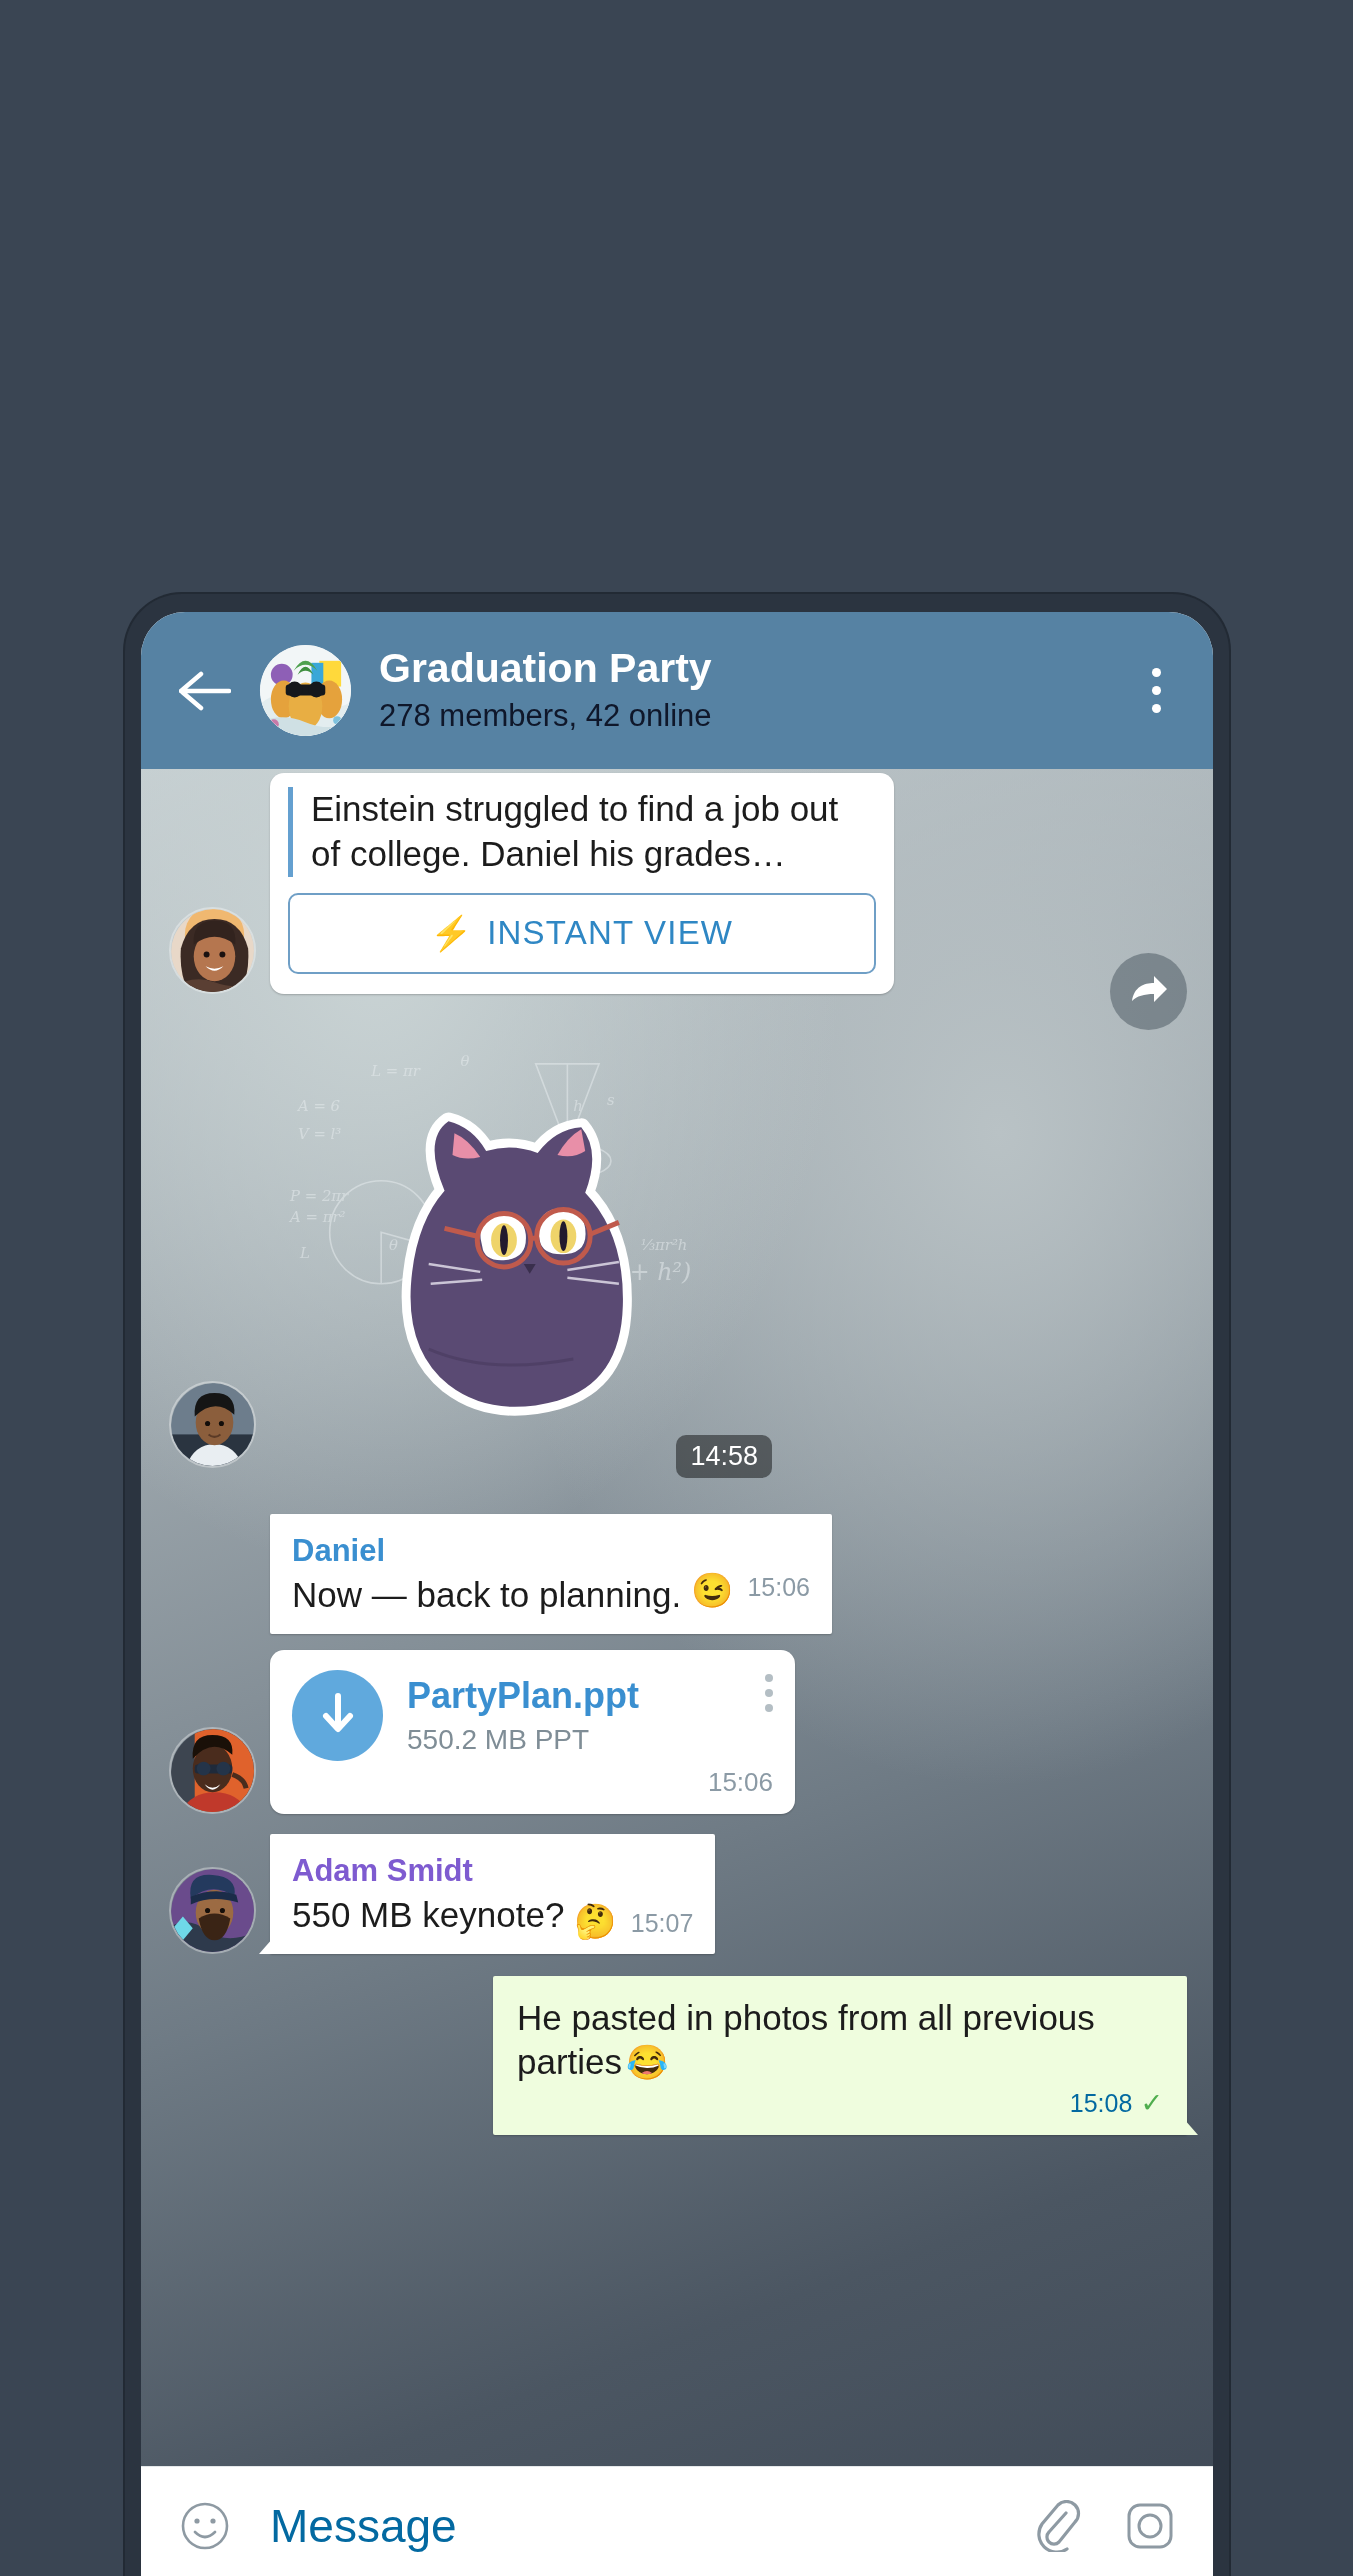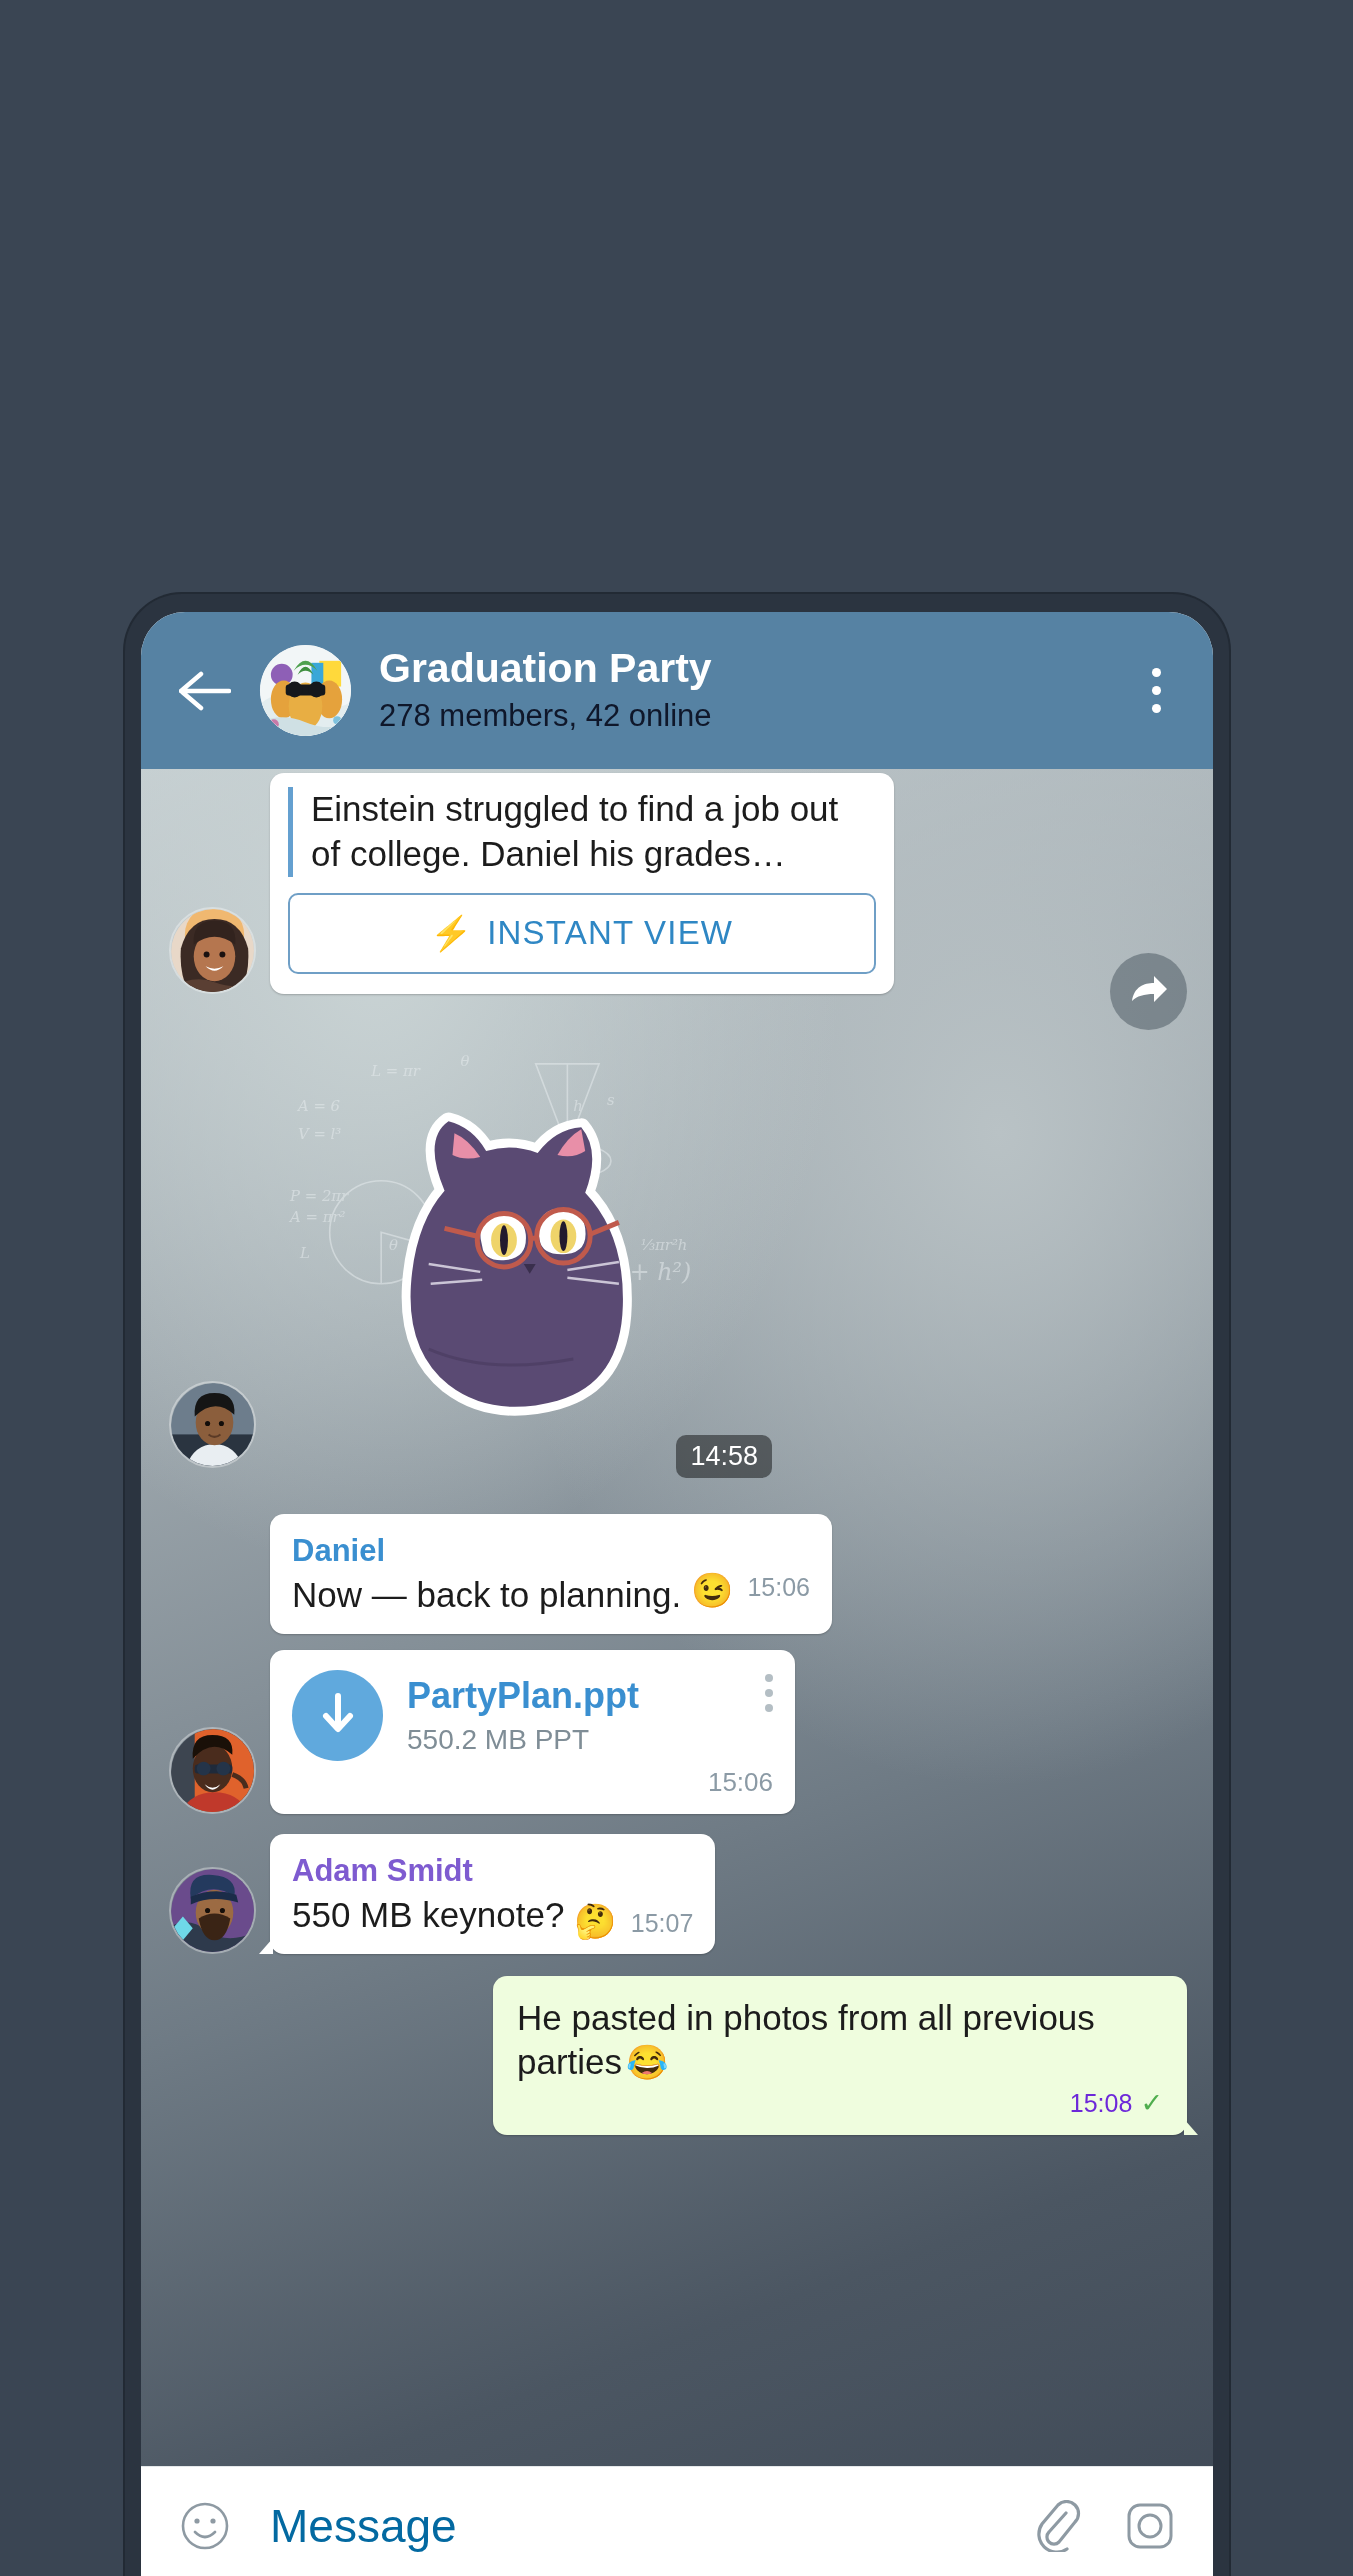--- a/index.html
+++ b/index.html
@@ -105,21 +105,21 @@
   .msg-row { display: flex; align-items: flex-end; padding: 0 28px; margin-top: 14px; }
   .msg-row.right { justify-content: flex-end; }
   .ava {
     width: 87px; height: 87px; border-radius: 50%;
     flex: 0 0 auto; margin-right: 14px; overflow: hidden; position: relative;
     border: 2px solid rgba(255,255,255,0.35);
   }
   .ava-sp { width: 87px; flex: 0 0 auto; margin-right: 14px; }
 
   .bubble {
-    background: #ffffff; border-radius: 14px;
+    background: #ffffff; border-radius: 2px;
     padding: 16px 20px 14px 20px;
     position: relative;
     box-shadow: 0 1px 2px rgba(0,0,0,0.22);
     max-width: 753px;
   }
   .bubble.tail-l::after {
     content: ""; position: absolute; left: -11px; bottom: 0;
     width: 0; height: 0;
     border-right: 14px solid #ffffff;
     border-top: 16px solid transparent;
@@ -130,21 +130,21 @@
     width: 0; height: 0;
     border-left: 14px solid #effdde;
     border-top: 16px solid transparent;
   }
 
   .sender { font-size: 31px; font-weight: 700; line-height: 1.2; margin-bottom: 4px; }
   .sender.blue { color: #3a8fd0; }
   .sender.purple { color: #7e5bd0; }
   .mtext { font-size: 35px; color: #1c1c1c; line-height: 1.28; }
   .mtime { font-size: 25px; color: #8b9aa5; margin-left: 14px; white-space: nowrap; }
-  .mtime.out { color: #6d28d9; }
+  .mtime.out { color: #0369a1; }
   .tickmark { color: #4fae4e; font-size: 27px; margin-left: 8px; }
 
   
   .preview-bubble {
     background: #ffffff; border-radius: 14px;
     box-shadow: 0 1px 2px rgba(0,0,0,0.22);
     width: 624px; padding: 14px 18px 20px 18px; position: relative;
     margin-top: -10px;
   }
   .preview-quote {

